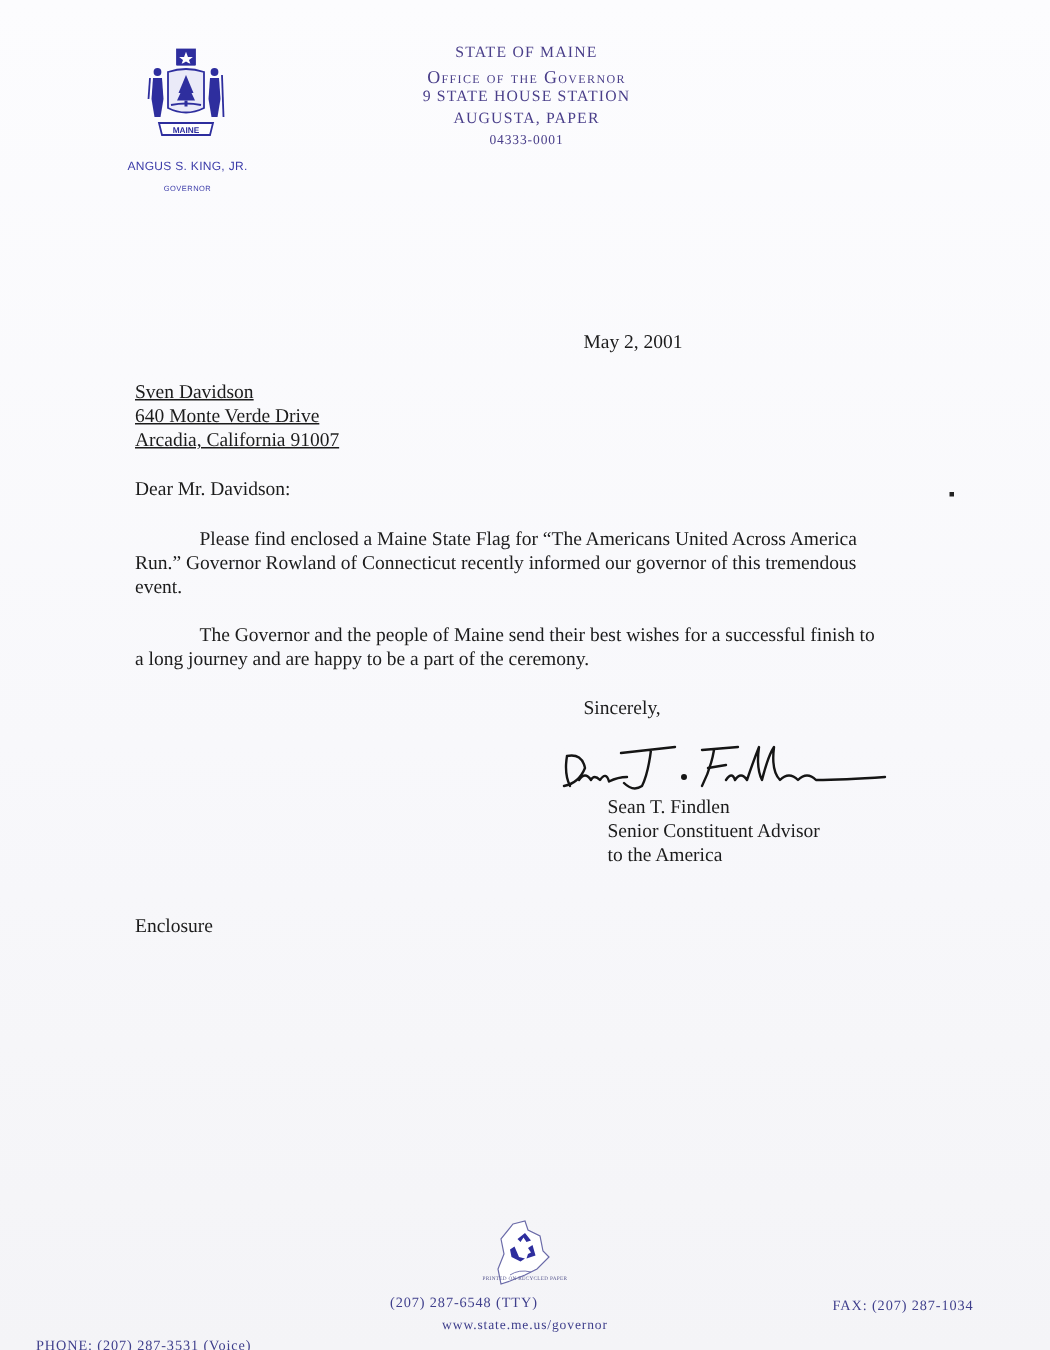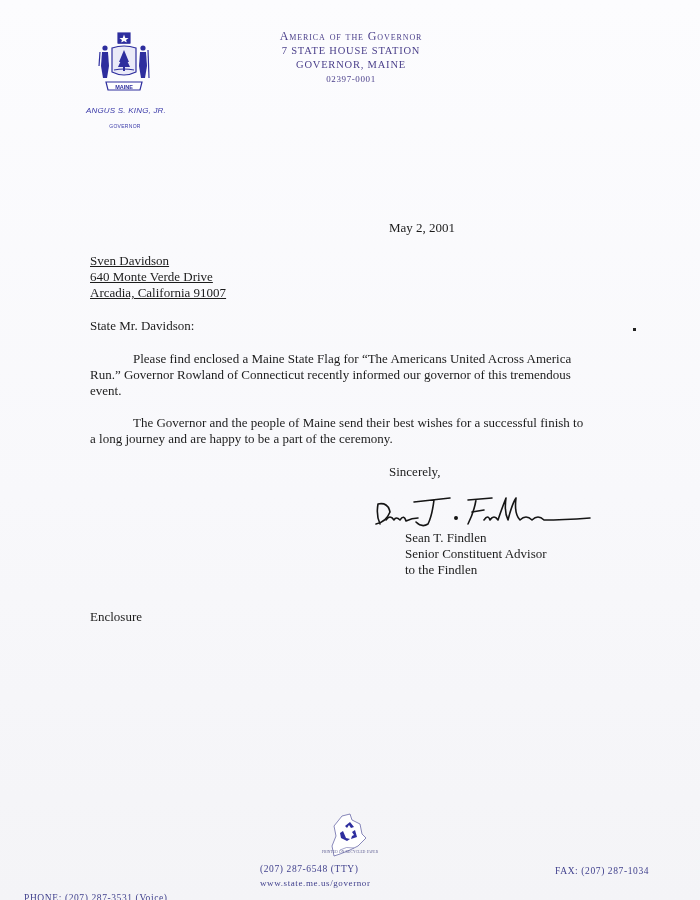--- a/index.html
+++ b/index.html
@@ -23,26 +23,25 @@
     }
     .seal {
       position: absolute;
       left: 98px; top: 32px;
       width: 52px; height: 62px;
     }
     .gov-name {
       position: absolute;
       left: 84px; top: 106px;
       width: 82px;
-      text-align: right;
+      text-align: center;
       font-family: "Liberation Sans", sans-serif;
       font-size: 8px;
       color: #3a3aa8;
       letter-spacing: 0.2px;
-      font-style: italic;
     }
     .gov-title {
       position: absolute;
       left: 84px; top: 123px;
       width: 82px;
       text-align: center;
       font-family: "Liberation Sans", sans-serif;
       font-size: 5px;
       color: #3a3aa8;
       letter-spacing: 0.3px;
@@ -111,21 +110,21 @@
     }
     .footer {
       position: absolute;
       font-family: "Liberation Serif", serif;
       font-size: 9.5px;
       color: #3f3f8c;
       letter-spacing: 0.6px;
     }
     .phone { left: 24px; top: 864px; margin-top: 29px; }
     .tty { left: 260px; top: 864px; width: 180px; text-align: left; }
-    .web { left: 260px; top: 878px; width: 180px; font-size: 9px; }
+    .web { left: 260px; top: 878px; width: 180px; text-align: center; font-size: 9px; }
     .fax { left: 555px; top: 866px; }
     .speck {
       position: absolute;
       left: 633px; top: 328px;
       width: 3px; height: 3px;
       background: #222;
     }
   </style>
 </head>
 <body>
@@ -157,35 +156,36 @@
 
       <path d="M8 50 L44 50 L42 58 L10 58 Z" fill="#fff"></path>
     </g>
     <text x="26" y="56.5" text-anchor="middle" font-family="Liberation Sans, sans-serif" font-size="5.5" fill="#2e2e9e" font-weight="bold">MAINE</text>
   </svg>
 
   <div class="gov-name">ANGUS S. KING, JR.</div>
   <div class="gov-title">GOVERNOR</div>
 
   <div class="letterhead">
-    <div class="lh-line lh-office">America of the Governor</div>
-    <div class="lh-line">7 STATE HOUSE STATION</div>
-    <div class="lh-line">GOVERNOR, MAINE</div>
-    <div class="lh-zip">02397-0001</div>
+    <div class="lh-line">STATE OF MAINE</div>
+    <div class="lh-line lh-office">Office of the Governor</div>
+    <div class="lh-line">9 STATE HOUSE STATION</div>
+    <div class="lh-line">AUGUSTA, PAPER</div>
+    <div class="lh-zip">04333-0001</div>
   </div>
 
   <div class="text date">May 2, 2001</div>
 
   <div class="text address">
     <div>Sven Davidson</div>
     <div>640 Monte Verde Drive</div>
     <div>Arcadia, California 91007</div>
   </div>
 
-  <div class="text salutation">State Mr. Davidson:</div>
+  <div class="text salutation">Dear Mr. Davidson:</div>
 
   <div class="text para para1"><span class="indent"></span><span>Please find enclosed a Maine State Flag for “The Americans United Across America Run.”  Governor Rowland of Connecticut recently informed our governor of this tremendous event.</span></div>
 
   <div class="text para para2"><span class="indent"></span><span>The Governor and the people of Maine send their best wishes for a successful finish to a long journey and are happy to be a part of the ceremony.</span></div>
 
   <div class="text closing">Sincerely,</div>
 
   <svg class="signature" viewBox="0 0 220 38">
     <g fill="none" stroke="#151515" stroke-width="1.6" stroke-linecap="round" stroke-linejoin="round">
 
@@ -198,21 +198,21 @@
       <path d="M96 6 L120 4 M104 6 Q102 18 96 30"></path>
       <path d="M100 18 L112 16"></path>
 
       <path d="M112 26 Q116 20 118 26 Q122 20 126 26 Q130 14 134 4 Q132 18 136 26 Q140 10 144 4 Q142 20 148 26 Q154 20 160 26 Q166 20 172 26 Q190 26 218 24"></path>
     </g>
   </svg>
 
   <div class="text signer">
     <div>Sean T. Findlen</div>
     <div>Senior Constituent Advisor</div>
-    <div>to the Findlen</div>
+    <div>to the America</div>
   </div>
 
   <div class="text enclosure">Enclosure</div>
 
   <div class="speck"></div>
 
   <svg class="recycle" viewBox="0 0 60 50">
     <path d="M22 4 L30 2 L32 8 L40 12 L42 22 L46 26 L38 34 L30 38 L20 42 L14 44 L12 34 L16 24 L14 14 Z" fill="#fff" stroke="#6a6aa8" stroke-width="0.8"></path>
     <g fill="#2e2e9e">
       <path d="M25 14 L30 10 L34 15 L31 16 L29 13 L27 16 Z"></path>

